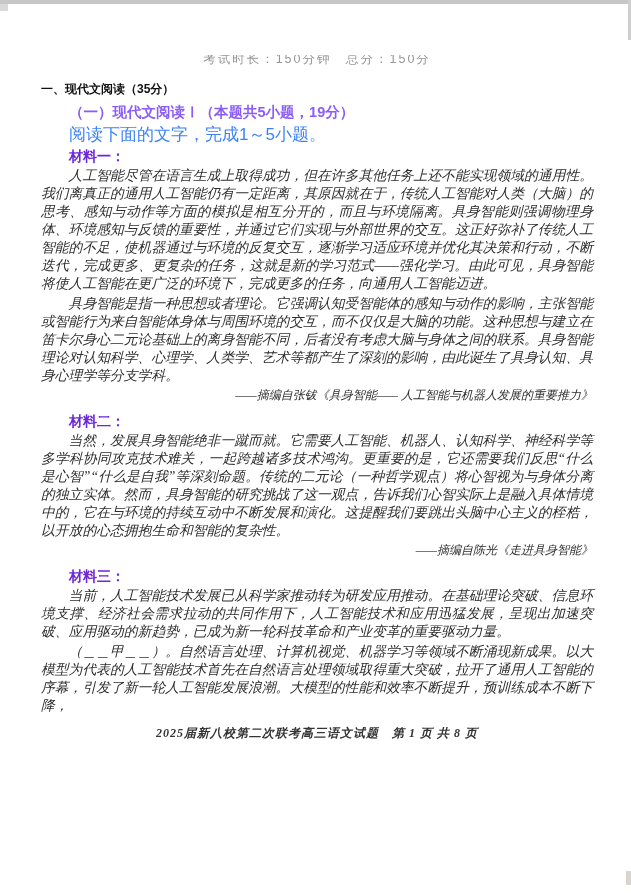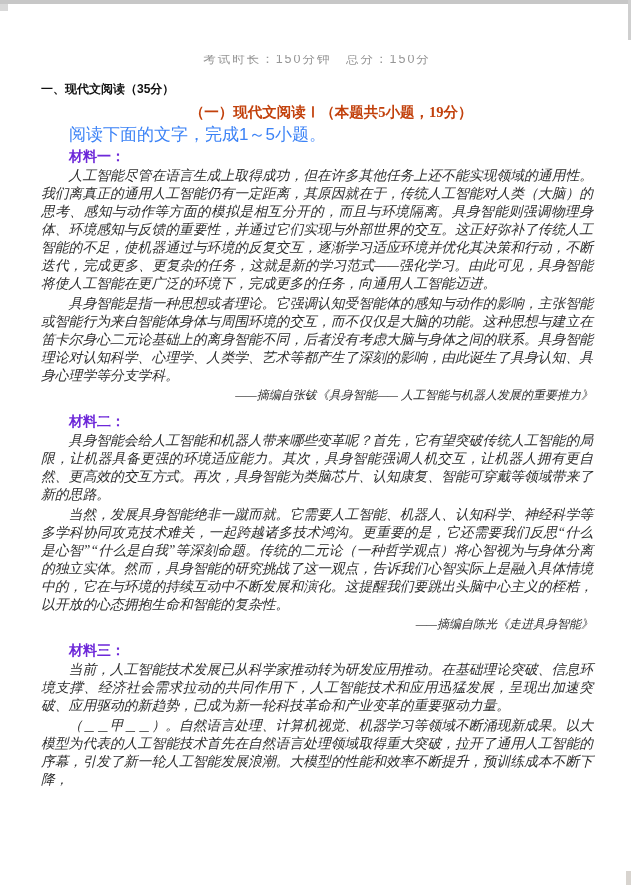--- a/index.html
+++ b/index.html
@@ -58,26 +58,25 @@
     margin-top:11px;
     font-family:"Liberation Sans","DejaVu Sans",sans-serif;
     font-weight:bold;
     font-size:12px;
     line-height:17px;
     color:#101010;
   }
   .sub-title {
     margin-top:6px;
     margin-left:28px;
-    font-family:Liberation Serif, serif;
+    font-family:Liberation Sans, sans-serif;
     font-weight:bold;
     font-size:14.5px;
     line-height:17px;
-    color:#c2410c;
-    text-align:center;
+    color:#8b5cf6;
   }
   .instruction {
     margin-top:5px;
     margin-left:28px;
     font-family:"Liberation Sans","DejaVu Sans",sans-serif;
     font-size:17px;
     line-height:17px;
     color:#3b82f6;
   }
   .material-label {
@@ -136,24 +135,24 @@
   <div class="instruction">阅读下面的文字，完成1～5小题。</div>
 
   <div class="material-label">材料一：</div>
   <p class="para">人工智能尽管在语言生成上取得成功，但在许多其他任务上还不能实现领域的通用性。我们离真正的通用人工智能仍有一定距离，其原因就在于，传统人工智能对人类（大脑）的思考、感知与动作等方面的模拟是相互分开的，而且与环境隔离。具身智能则强调物理身体、环境感知与反馈的重要性，并通过它们实现与外部世界的交互。这正好弥补了传统人工智能的不足，使机器通过与环境的反复交互，逐渐学习适应环境并优化其决策和行动，不断迭代，完成更多、更复杂的任务，这就是新的学习范式——强化学习。由此可见，具身智能将使人工智能在更广泛的环境下，完成更多的任务，向通用人工智能迈进。</p>
   <p class="para">具身智能是指一种思想或者理论。它强调认知受智能体的感知与动作的影响，主张智能或智能行为来自智能体身体与周围环境的交互，而不仅仅是大脑的功能。这种思想与建立在笛卡尔身心二元论基础上的离身智能不同，后者没有考虑大脑与身体之间的联系。具身智能理论对认知科学、心理学、人类学、艺术等都产生了深刻的影响，由此诞生了具身认知、具身心理学等分支学科。</p>
   <p class="attribution">——摘编自张钹《具身智能—— 人工智能与机器人发展的重要推力》</p>
 
   <div class="spacer-sm"></div>
 
   <div class="material-label">材料二：</div>
-  <p class="para">具身智能会给人工智能和机器人带来哪些变革呢？首先，它有望突破传统人工智能的局限，让机器具备更强的环境适应能力。其次，具身智能强调人机交互，让机器人拥有更自然、更高效的交互方式。再次，具身智能为类脑芯片、认知康复、智能可穿戴等领域带来了新的思路。</p>
   <p class="para">当然，发展具身智能绝非一蹴而就。它需要人工智能、机器人、认知科学、神经科学等多学科协同攻克技术难关，一起跨越诸多技术鸿沟。更重要的是，它还需要我们反思“什么是心智”“什么是自我”等深刻命题。传统的二元论（一种哲学观点）将心智视为与身体分离的独立实体。然而，具身智能的研究挑战了这一观点，告诉我们心智实际上是融入具体情境中的，它在与环境的持续互动中不断发展和演化。这提醒我们要跳出头脑中心主义的桎梏，以开放的心态拥抱生命和智能的复杂性。</p>
   <p class="attribution">——摘编自陈光《走进具身智能》</p>
 
   <div class="spacer-sm"></div>
 
   <div class="material-label">材料三：</div>
   <p class="para">当前，人工智能技术发展已从科学家推动转为研发应用推动。在基础理论突破、信息环境支撑、经济社会需求拉动的共同作用下，人工智能技术和应用迅猛发展，呈现出加速突破、应用驱动的新趋势，已成为新一轮科技革命和产业变革的重要驱动力量。</p>
   <p class="para">（＿＿甲＿＿）。自然语言处理、计算机视觉、机器学习等领域不断涌现新成果。以大模型为代表的人工智能技术首先在自然语言处理领域取得重大突破，拉开了通用人工智能的序幕，引发了新一轮人工智能发展浪潮。大模型的性能和效率不断提升，预训练成本不断下降，</p>
 
+  <div class="footer">2025届新八校第二次联考高三语文试题　第 1 页 共 8 页</div>
 
 </div>
 
 </body></html>

